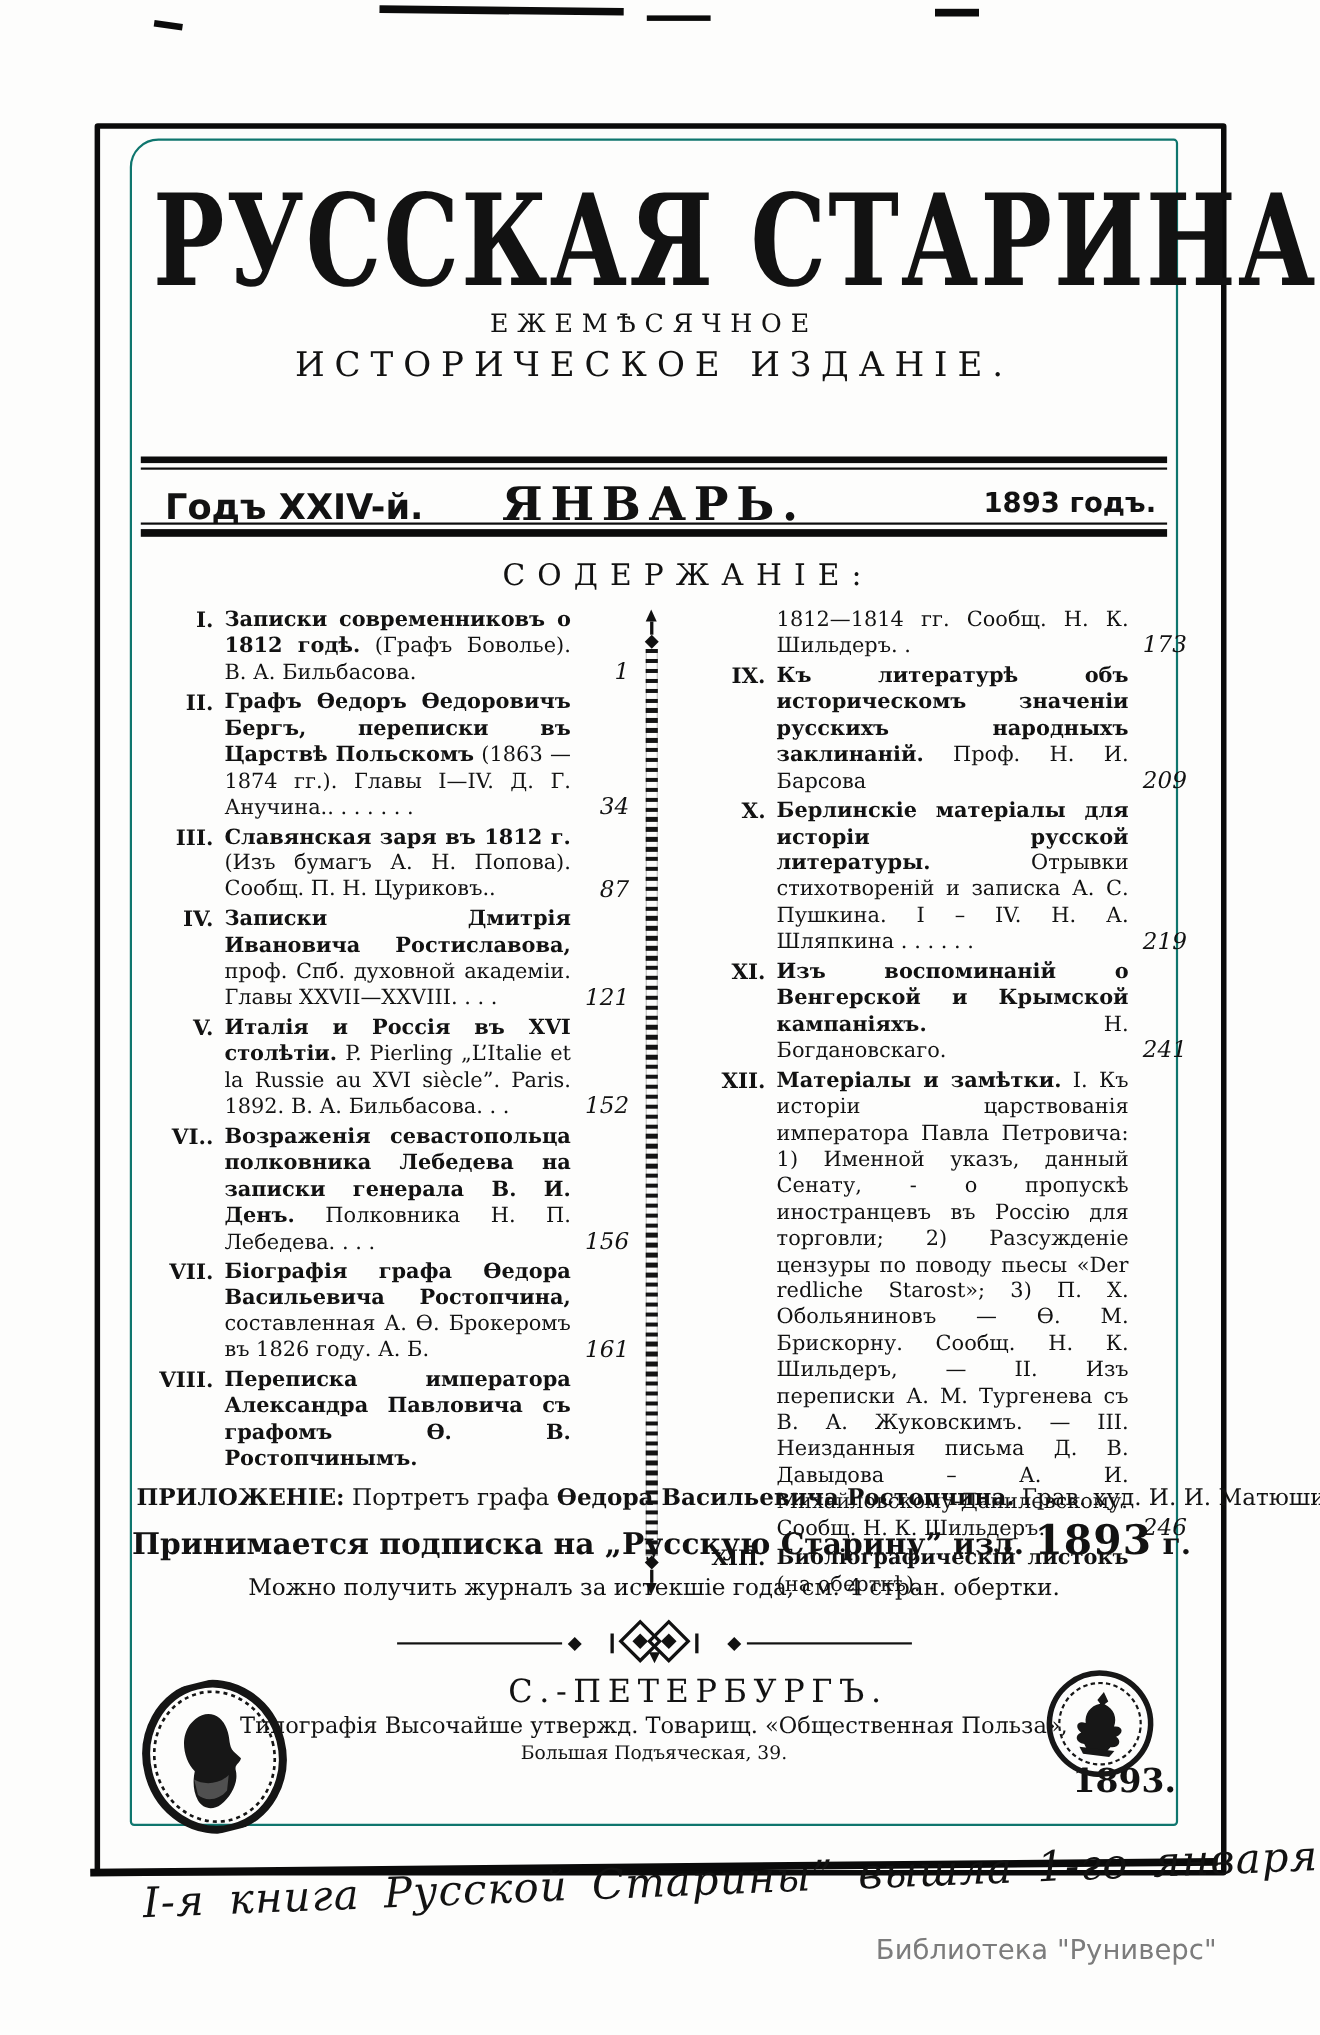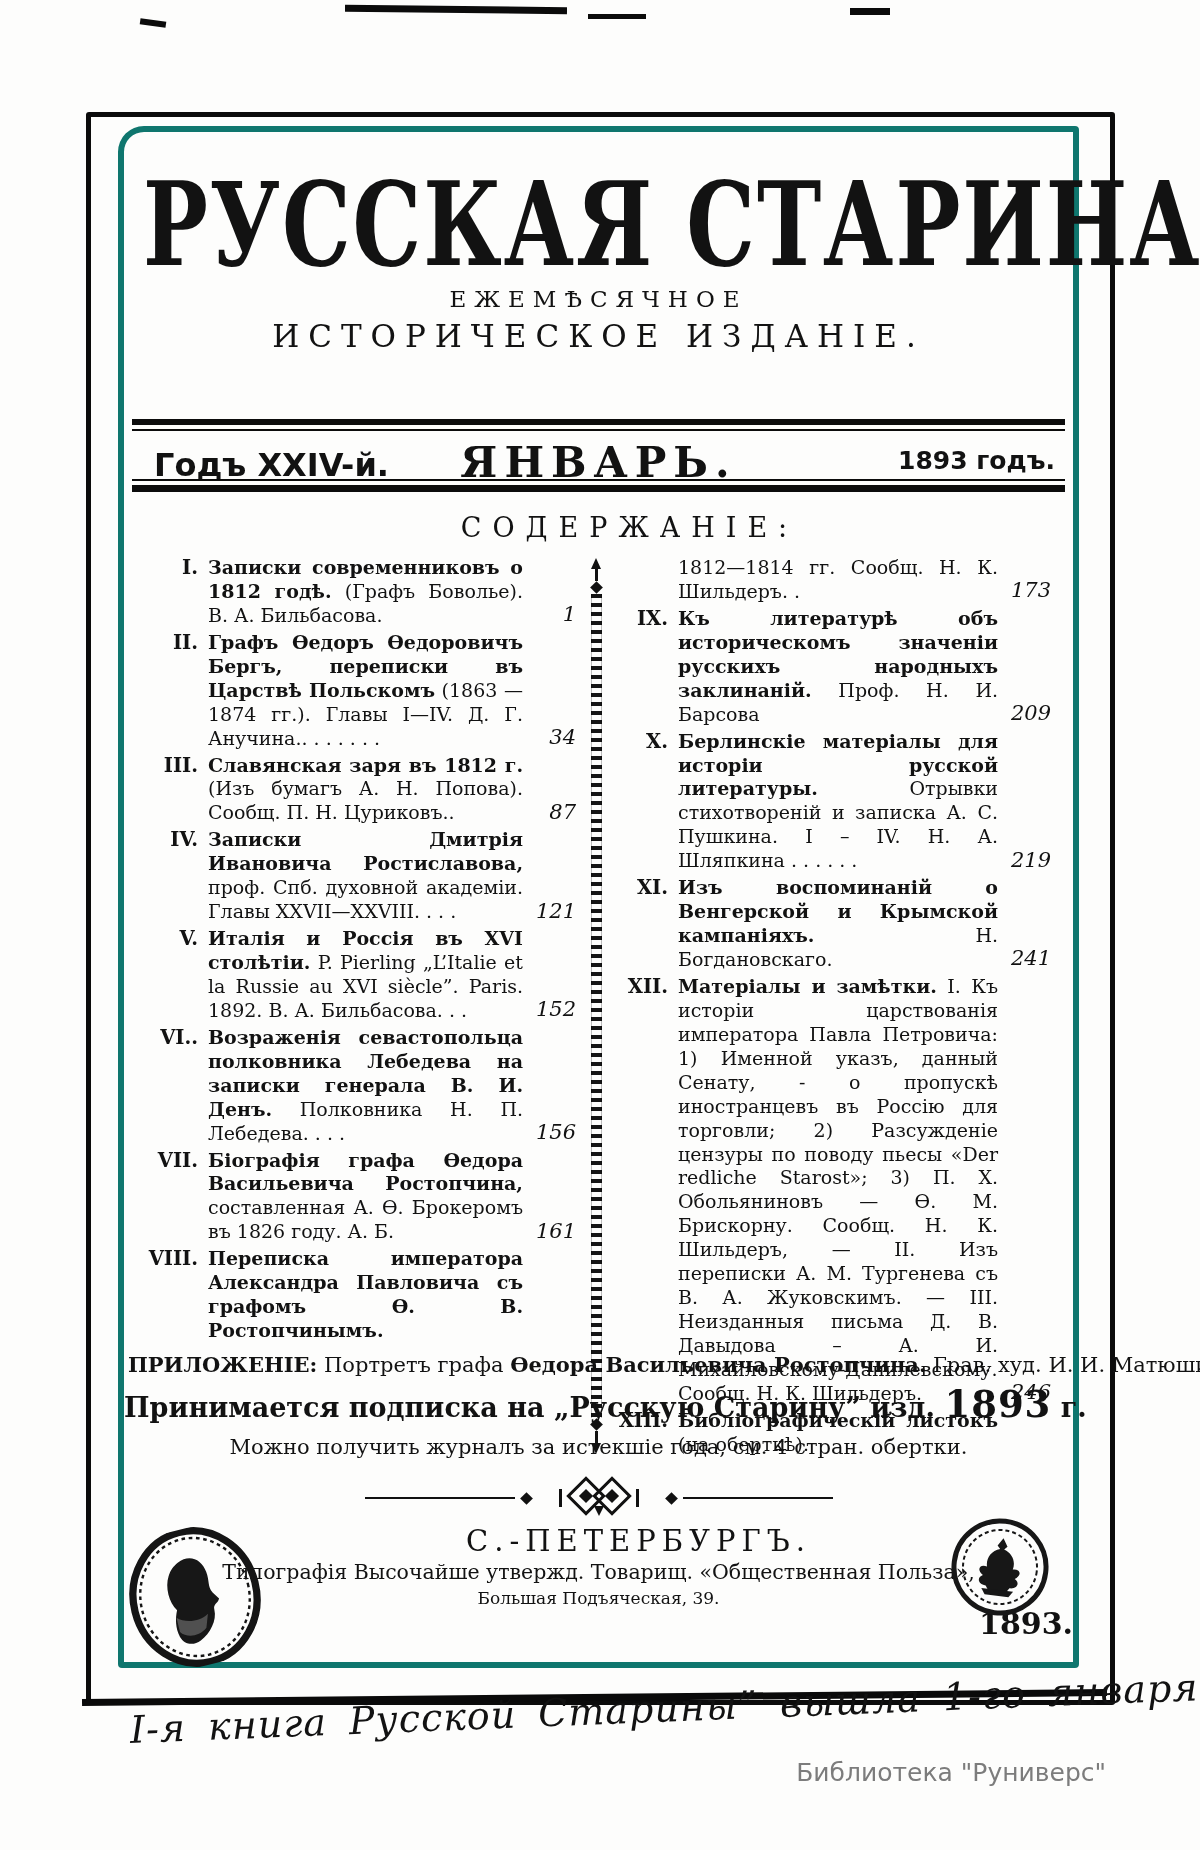--- a/index.html
+++ b/index.html
@@ -10,21 +10,21 @@
   }
   .artifact { position:absolute; background:#0b0b0b; }
 
   
   .frame-outer {
     position:absolute; left:86px; top:112px; width:1019px; height:1583px;
     border:5px solid #0b0b0b; border-radius:3px;
   }
   .frame-inner {
     position:absolute; left:27px; top:9px; width:949px; height:1530px;
-    border:6px solid #0f766e; border-radius:26px 4px 4px 4px;
+    border:2px solid #0f766e; border-radius:26px 4px 4px 4px;
   }
   .content { position:absolute; inset:0; }
 
   
   .masthead-title {
     position:absolute; top:34px; left:0; width:100%; text-align:center;
     font-weight:bold; font-size:90px; line-height:1; letter-spacing:2px;
     white-space:nowrap; transform:scale(0.96,1.28); transform-origin:top center;
   }
   .sub1 {
@@ -48,21 +48,21 @@
   .band-month { position:absolute; left:0; right:0; top:0; text-align:center; font-size:42px; font-weight:bold; letter-spacing:7px; }
 
   .toc-heading {
     position:absolute; top:380px; width:100%; text-align:center;
     font-size:27px; letter-spacing:11px;margin-left:31px;
   }
 
   
   .toc { position:absolute; top:424px; left:22px; width:905px; display:flex; }
   .toc-col-left  { width:430px; flex:0 0 430px; }
-  .toc-col-right { width:435px; flex:0 0 435px; }
+  .toc-col-right { width:435px; flex:0 0 435px;margin-left:32px; }
   .toc-entry { display:flex; margin-bottom:3px; font-size:19px; line-height:1.26; }
   .toc-num  { flex:0 0 52px; text-align:right; padding-right:10px; font-weight:bold; font-size:19.5px; }
   .toc-text { flex:1 1 auto; text-align:justify; }
   .toc-lead { font-weight:bold; }
   .toc-page { flex:0 0 50px; text-align:right; align-self:flex-end; font-size:21px; padding-left:3px;font-style:italic; }
 
   .toc-ornament { flex:0 0 40px; display:flex; flex-direction:column; align-items:center; padding:2px 0 6px 0; }
   .orn-arrow-up   { width:0; height:0; border-left:5px solid transparent; border-right:5px solid transparent; border-bottom:11px solid #111; }
   .orn-arrow-down { width:0; height:0; border-left:5px solid transparent; border-right:5px solid transparent; border-top:11px solid #111; }
   .orn-stem { width:3px; height:12px; background:#111; }

